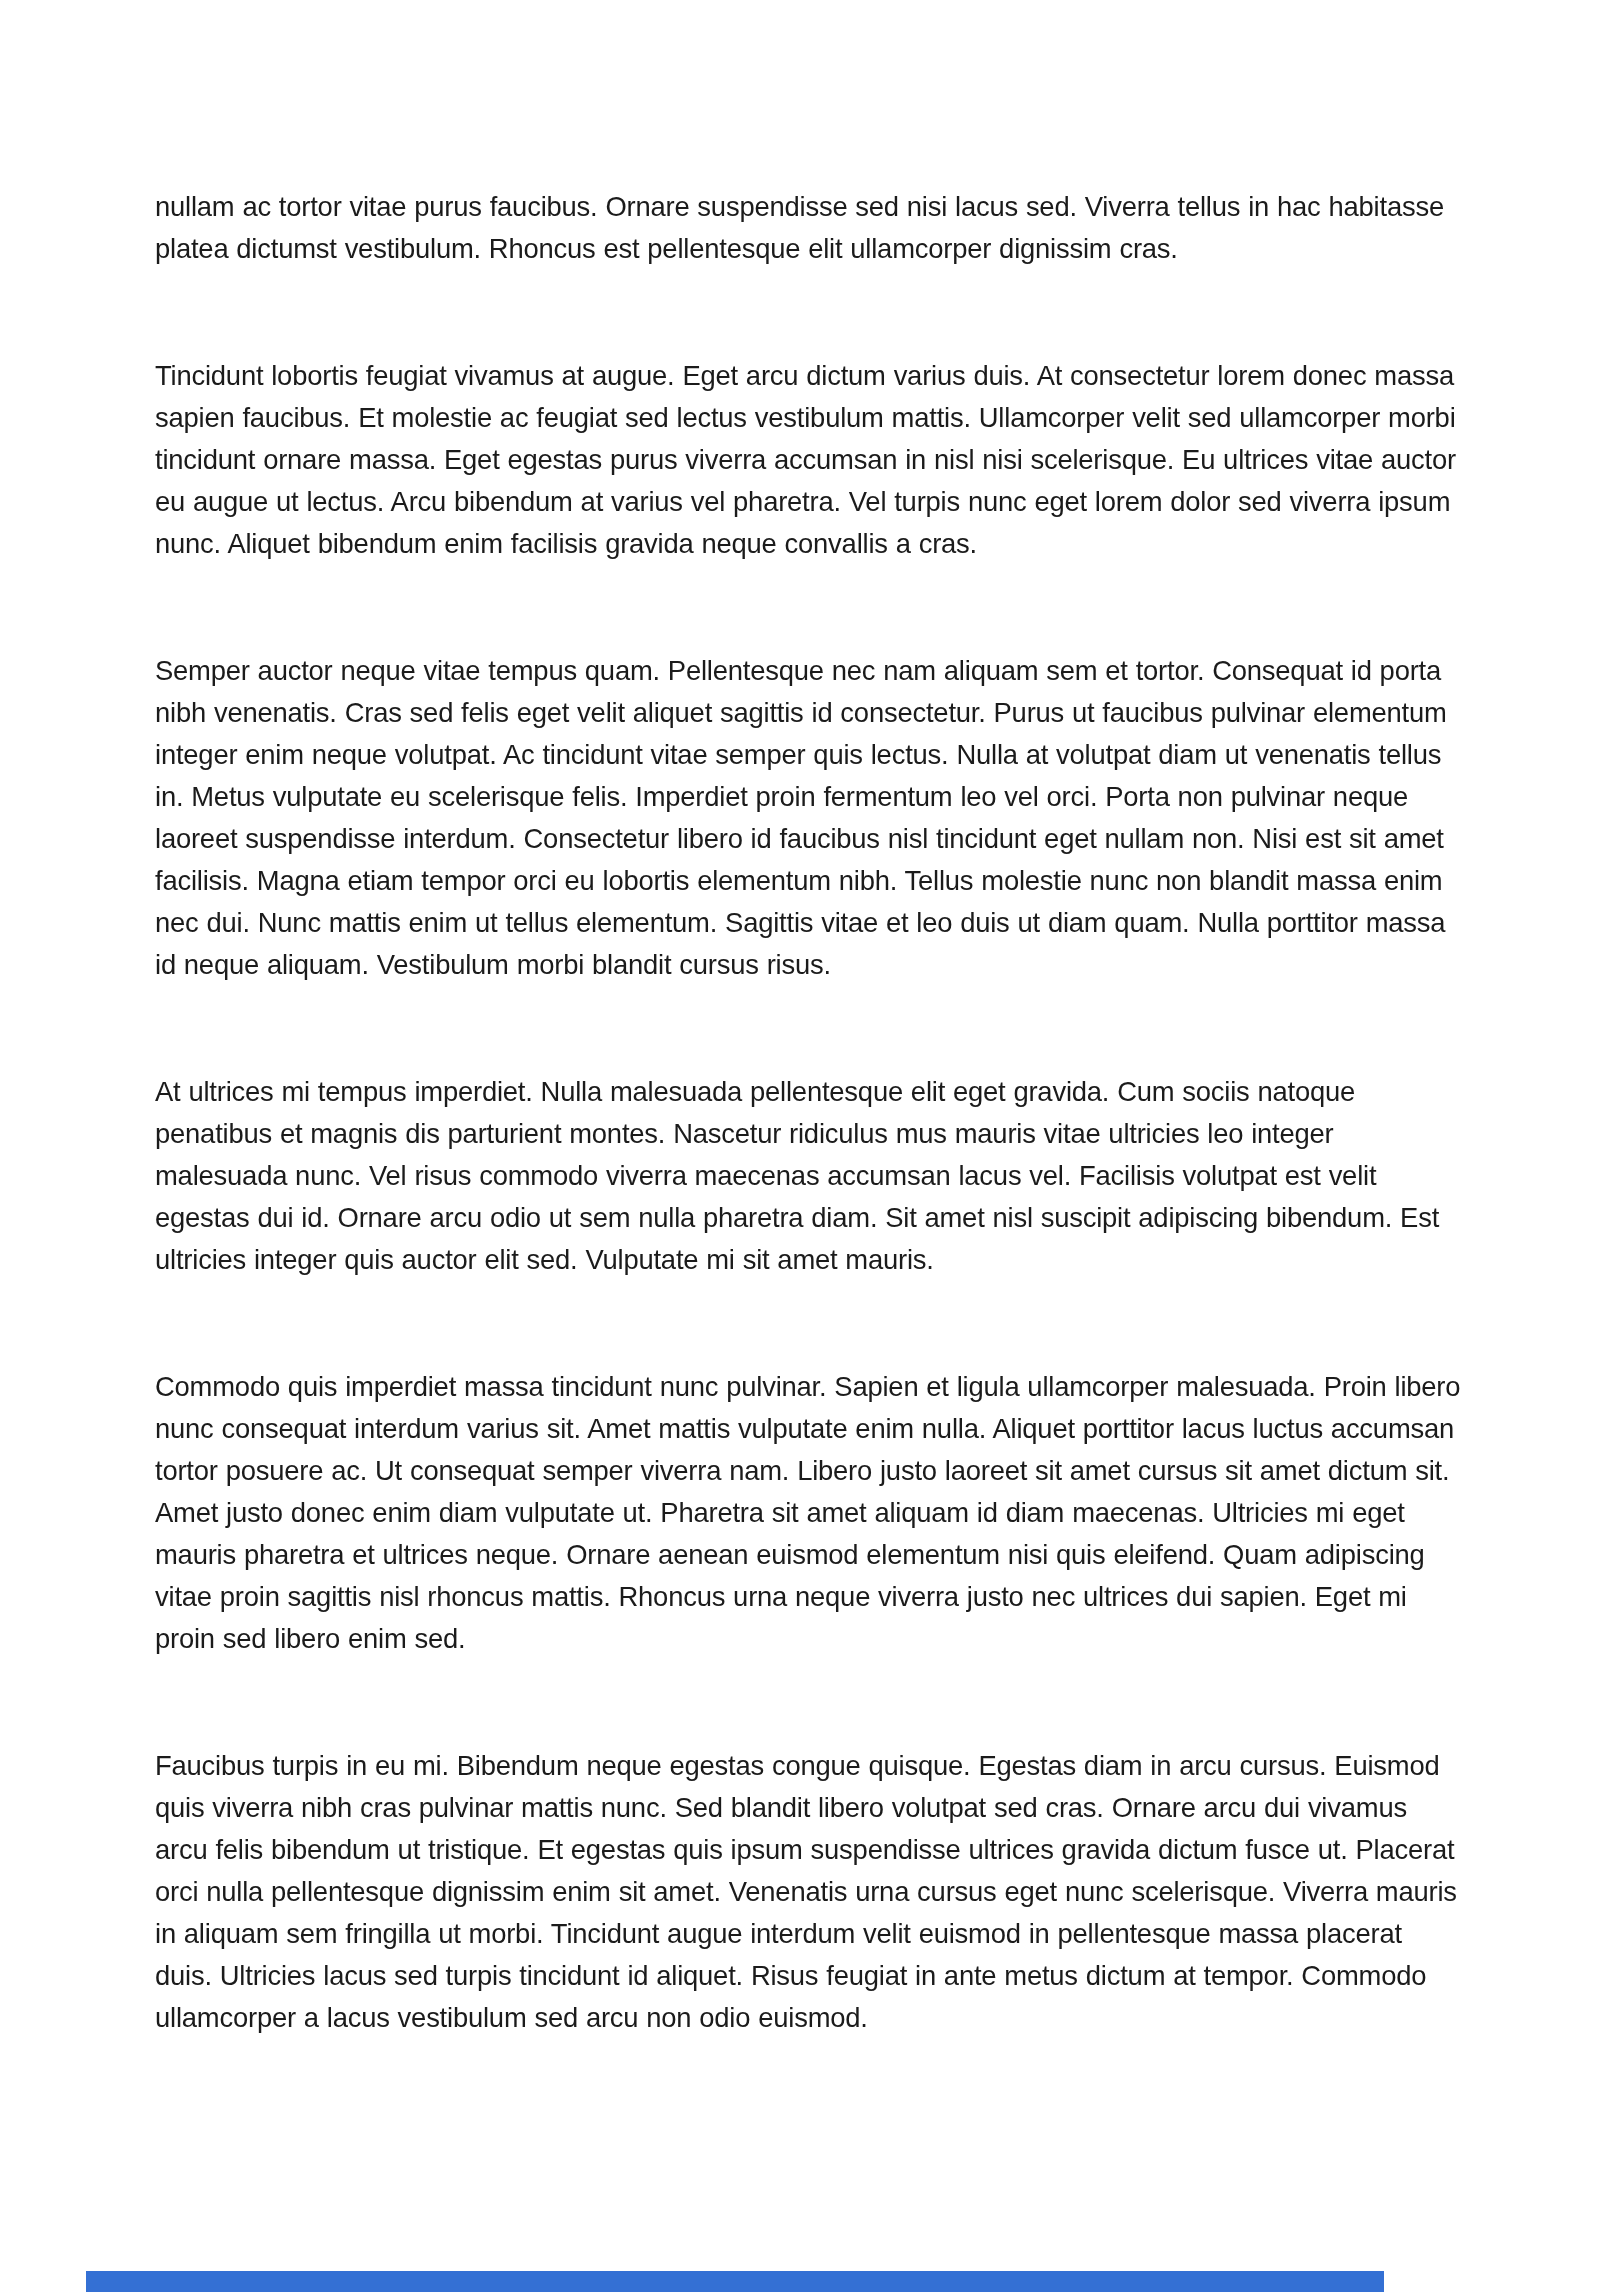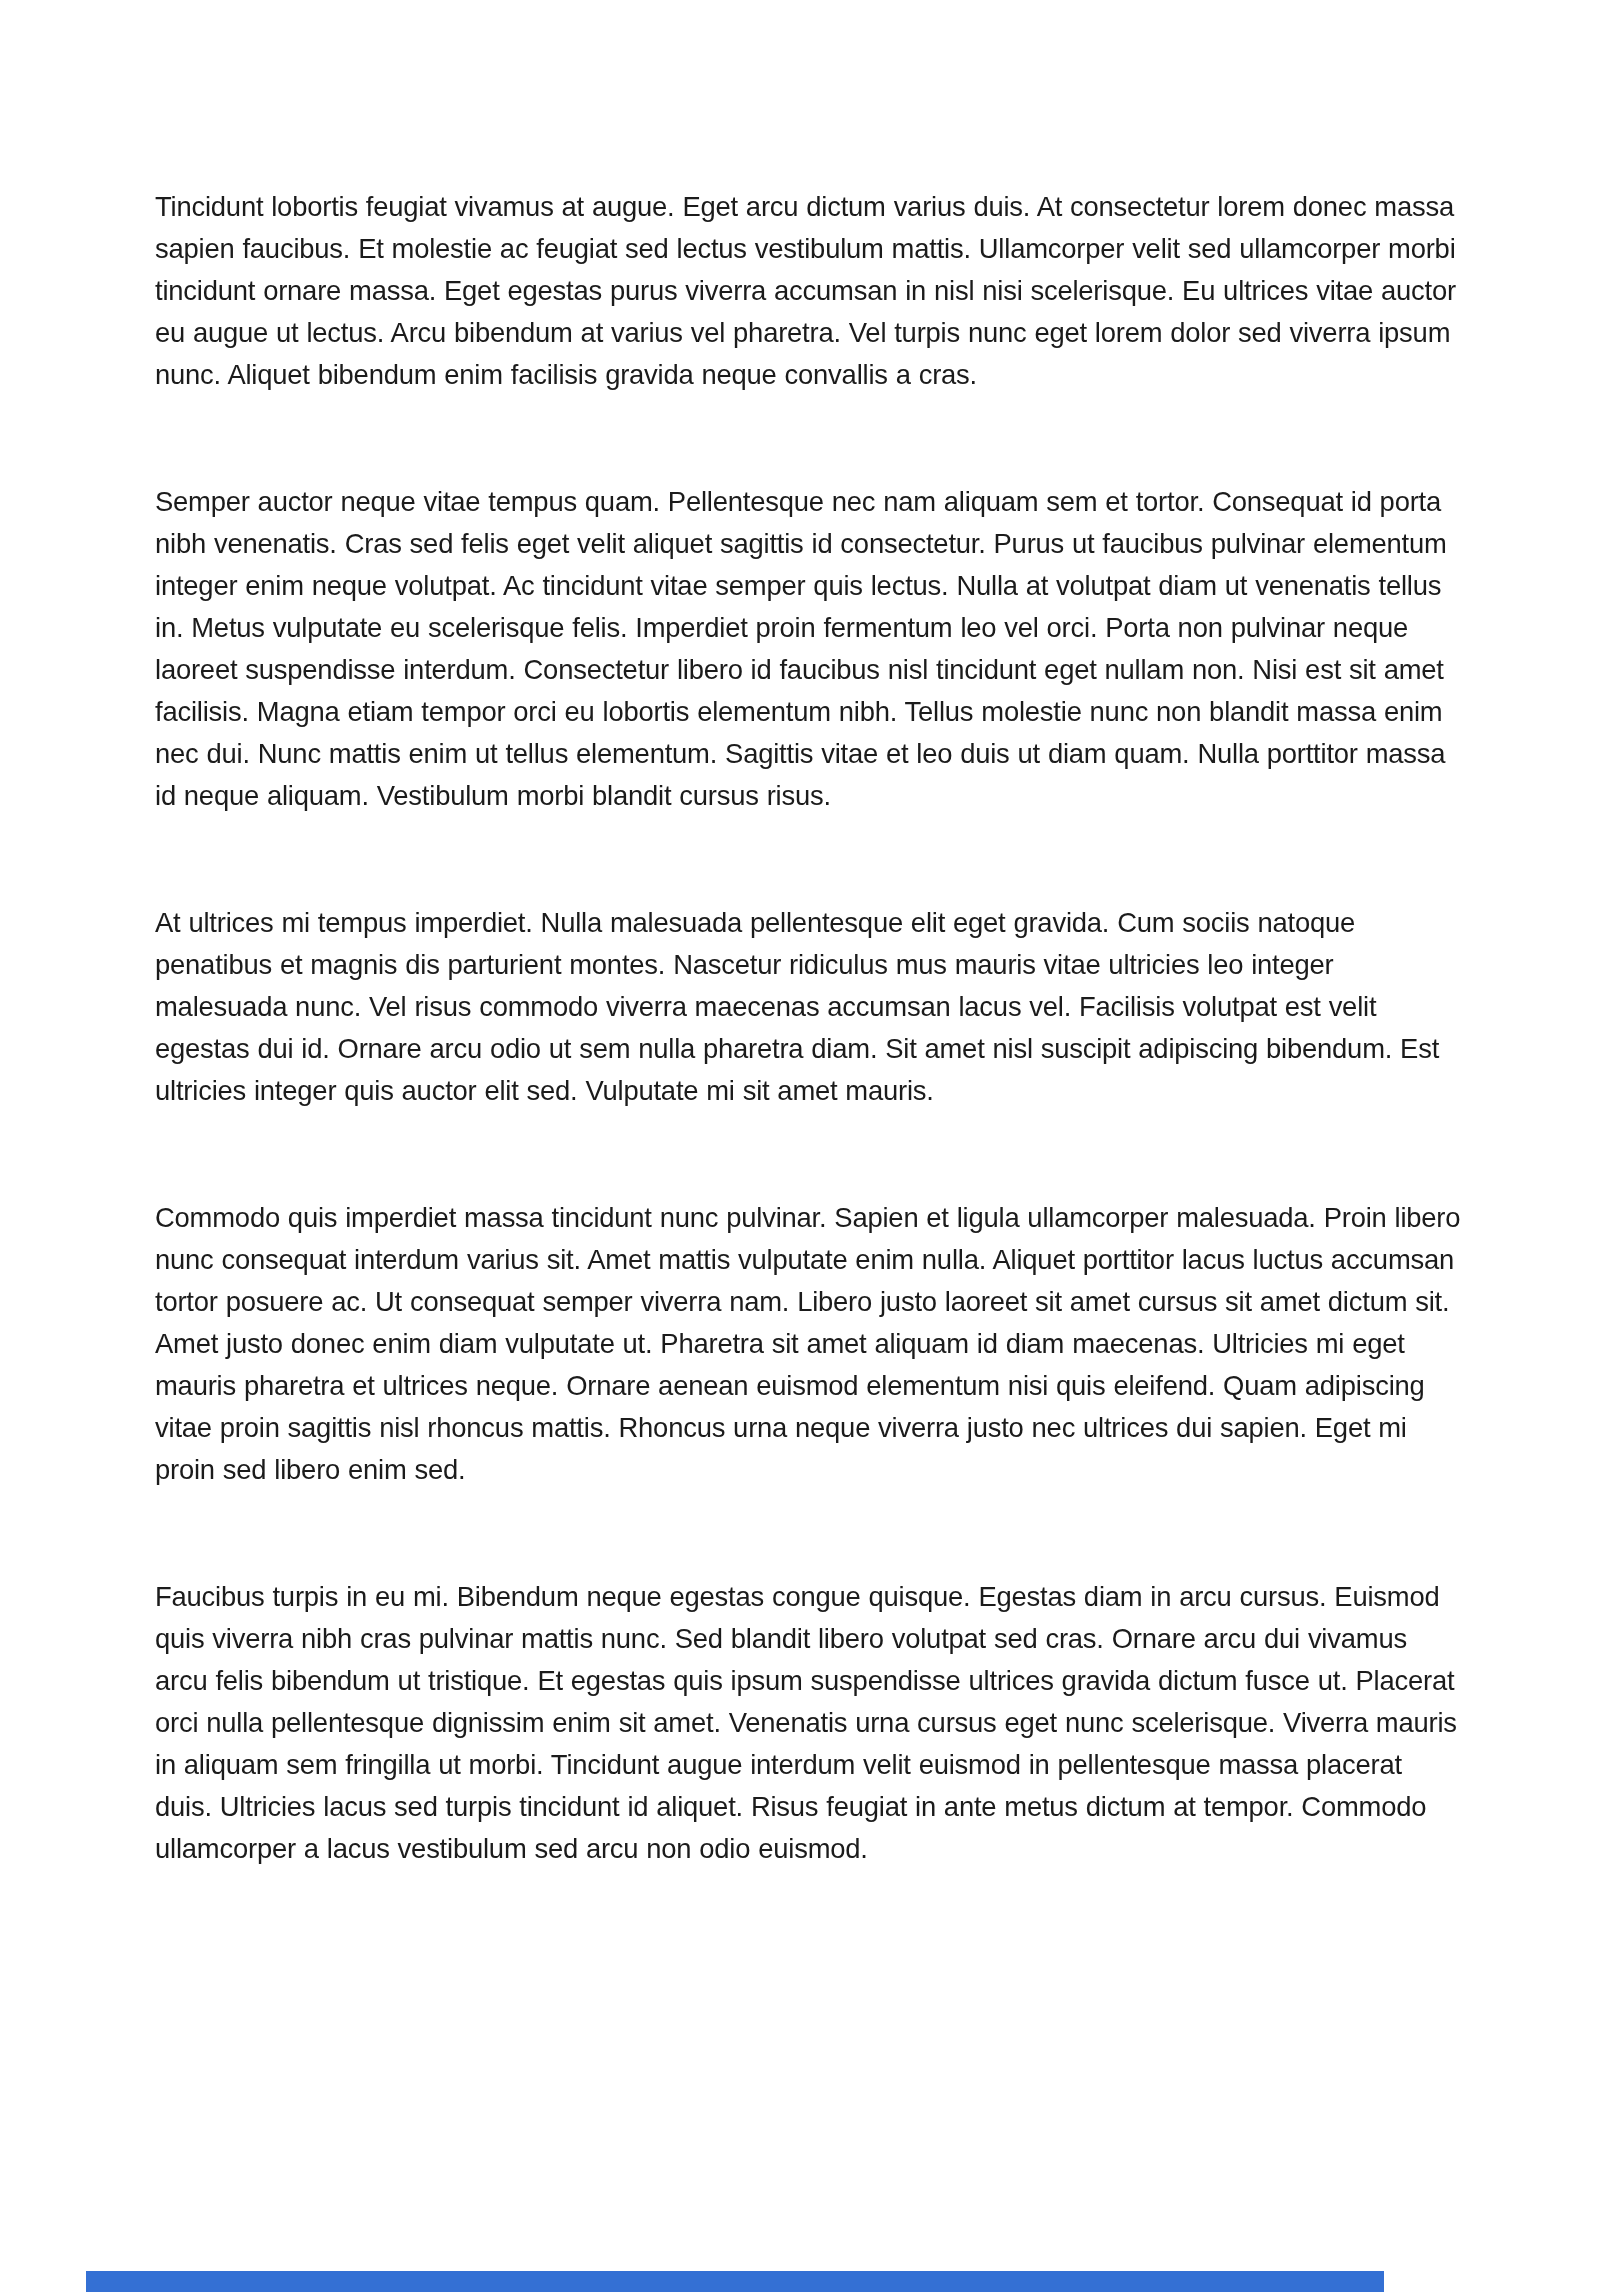--- a/index.html
+++ b/index.html
@@ -45,20 +45,21 @@
     height: 21.6px;
     background: #3470d4;
   }
 </style>
 </head>
 <body>
 
 <div class="page">
 
   <div class="text-area">
+    <p>nullam ac tortor vitae purus faucibus. Ornare suspendisse sed nisi lacus sed. Viverra tellus in hac habitasse platea dictumst vestibulum. Rhoncus est pellentesque elit ullamcorper dignissim cras.</p>
     <p>Tincidunt lobortis feugiat vivamus at augue. Eget arcu dictum varius duis. At consectetur lorem donec massa sapien faucibus. Et molestie ac feugiat sed lectus vestibulum mattis. Ullamcorper velit sed ullamcorper morbi tincidunt ornare massa. Eget egestas purus viverra accumsan in nisl nisi scelerisque. Eu ultrices vitae auctor eu augue ut lectus. Arcu bibendum at varius vel pharetra. Vel turpis nunc eget lorem dolor sed viverra ipsum nunc. Aliquet bibendum enim facilisis gravida neque convallis a cras.</p>
     <p>Semper auctor neque vitae tempus quam. Pellentesque nec nam aliquam sem et tortor. Consequat id porta nibh venenatis. Cras sed felis eget velit aliquet sagittis id consectetur. Purus ut faucibus pulvinar elementum integer enim neque volutpat. Ac tincidunt vitae semper quis lectus. Nulla at volutpat diam ut venenatis tellus in. Metus vulputate eu scelerisque felis. Imperdiet proin fermentum leo vel orci. Porta non pulvinar neque laoreet suspendisse interdum. Consectetur libero id faucibus nisl tincidunt eget nullam non. Nisi est sit amet facilisis. Magna etiam tempor orci eu lobortis elementum nibh. Tellus molestie nunc non blandit massa enim nec dui. Nunc mattis enim ut tellus elementum. Sagittis vitae et leo duis ut diam quam. Nulla porttitor massa id neque aliquam. Vestibulum morbi blandit cursus risus.</p>
     <p>At ultrices mi tempus imperdiet. Nulla malesuada pellentesque elit eget gravida. Cum sociis natoque penatibus et magnis dis parturient montes. Nascetur ridiculus mus mauris vitae ultricies leo integer malesuada nunc. Vel risus commodo viverra maecenas accumsan lacus vel. Facilisis volutpat est velit egestas dui id. Ornare arcu odio ut sem nulla pharetra diam. Sit amet nisl suscipit adipiscing bibendum. Est ultricies integer quis auctor elit sed. Vulputate mi sit amet mauris.</p>
     <p>Commodo quis imperdiet massa tincidunt nunc pulvinar. Sapien et ligula ullamcorper malesuada. Proin libero nunc consequat interdum varius sit. Amet mattis vulputate enim nulla. Aliquet porttitor lacus luctus accumsan tortor posuere ac. Ut consequat semper viverra nam. Libero justo laoreet sit amet cursus sit amet dictum sit. Amet justo donec enim diam vulputate ut. Pharetra sit amet aliquam id diam maecenas. Ultricies mi eget mauris pharetra et ultrices neque. Ornare aenean euismod elementum nisi quis eleifend. Quam adipiscing vitae proin sagittis nisl rhoncus mattis. Rhoncus urna neque viverra justo nec ultrices dui sapien. Eget mi proin sed libero enim sed.</p>
     <p>Faucibus turpis in eu mi. Bibendum neque egestas congue quisque. Egestas diam in arcu cursus. Euismod quis viverra nibh cras pulvinar mattis nunc. Sed blandit libero volutpat sed cras. Ornare arcu dui vivamus arcu felis bibendum ut tristique. Et egestas quis ipsum suspendisse ultrices gravida dictum fusce ut. Placerat orci nulla pellentesque dignissim enim sit amet. Venenatis urna cursus eget nunc scelerisque. Viverra mauris in aliquam sem fringilla ut morbi. Tincidunt augue interdum velit euismod in pellentesque massa placerat duis. Ultricies lacus sed turpis tincidunt id aliquet. Risus feugiat in ante metus dictum at tempor. Commodo ullamcorper a lacus vestibulum sed arcu non odio euismod.</p>
   </div>
 
   <div class="bottom-bar" style="background:#3470d4"></div>
 
 </div>

